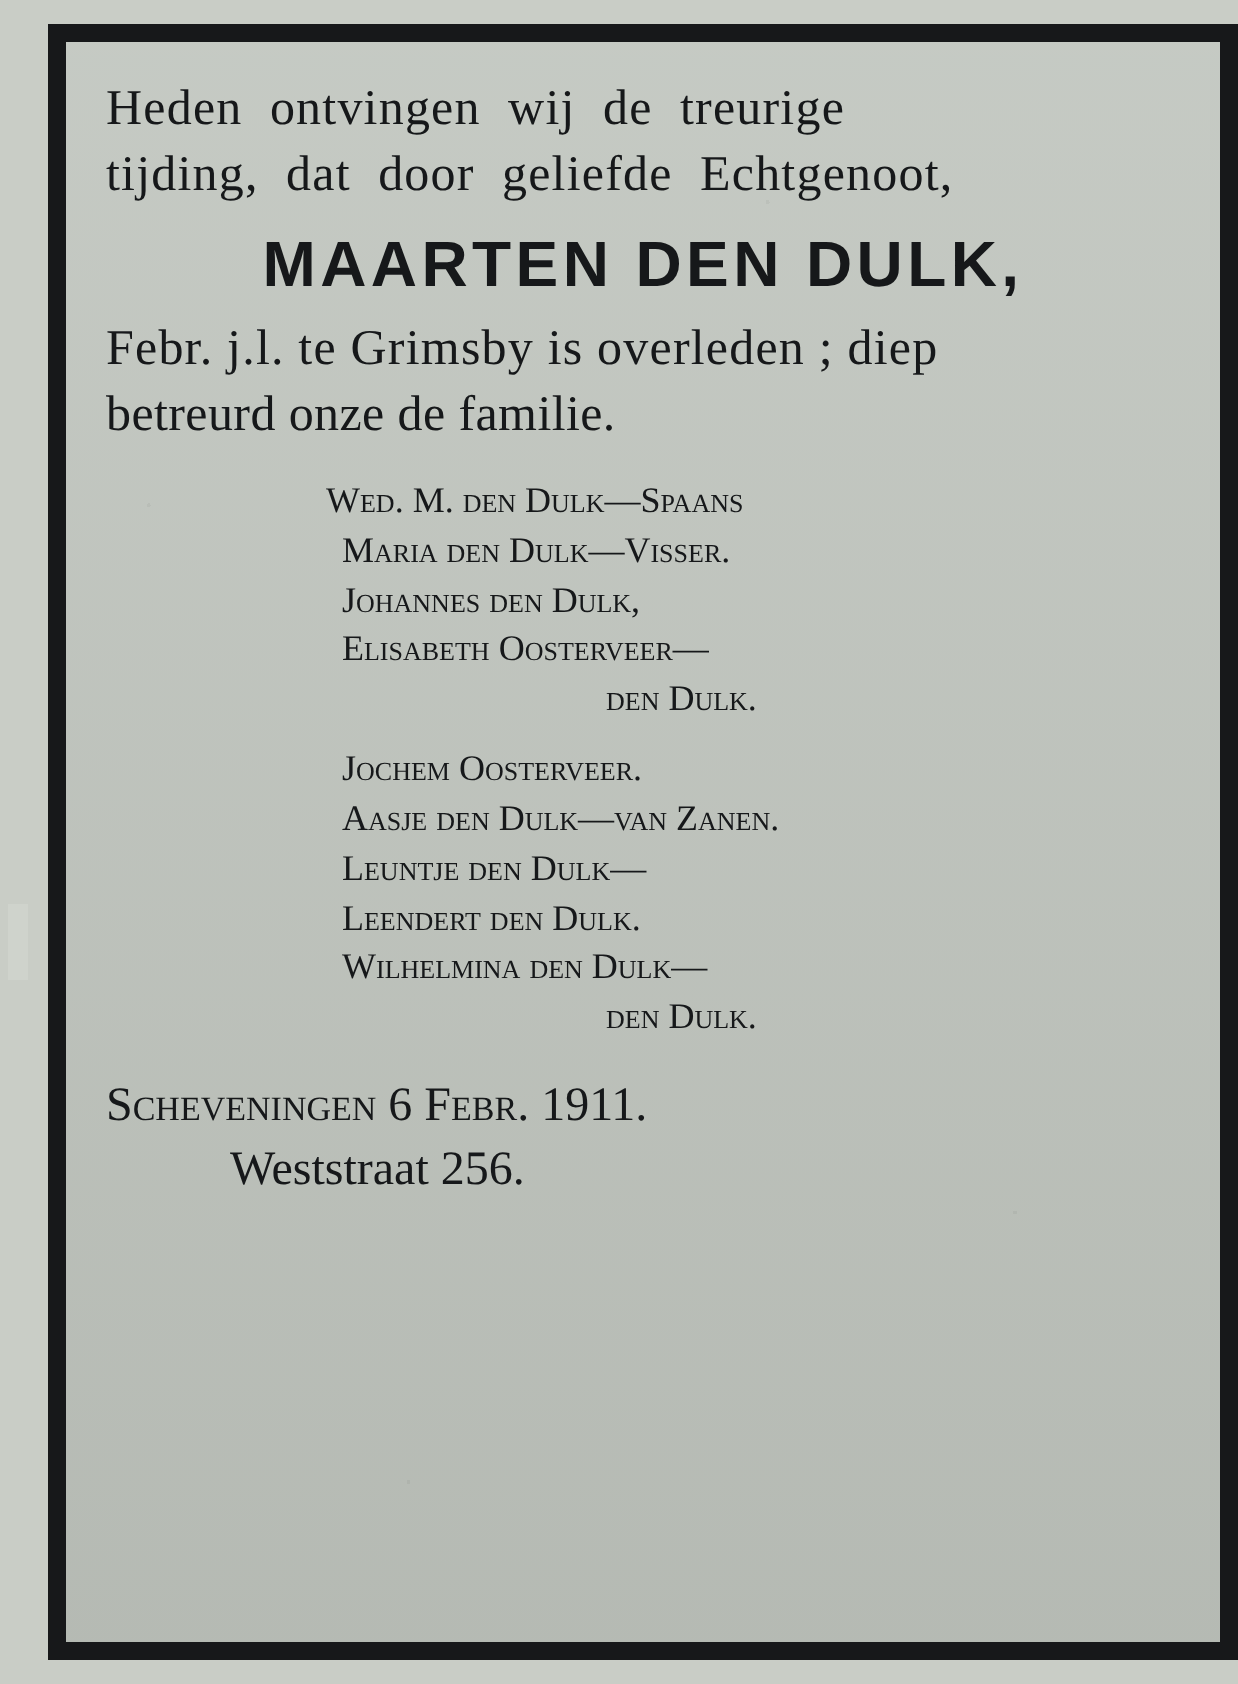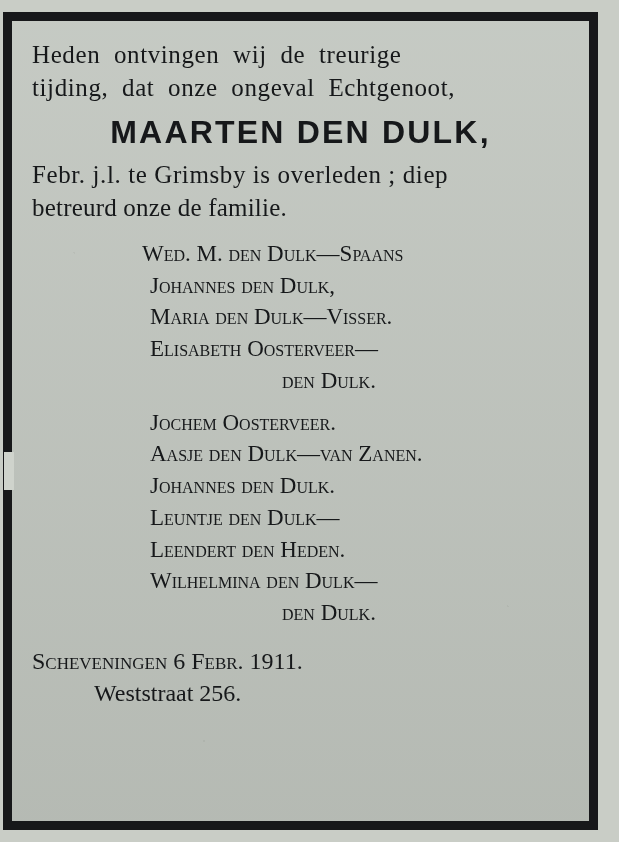--- a/index.html
+++ b/index.html
@@ -18,21 +18,21 @@
   #scan {
     position: relative;
     width: 619px;
     height: 842px;
     background: #c9cdc6;
   }
 
   
   #notice-frame {
     position: absolute;
-    left: 3px;
+    left: 24px;
     top: 12px;
     width: 595px;
     height: 818px;
     background: #b9bfb8;
     border: 9px solid #17181a;
     box-sizing: border-box;
   }
 
   
   #notice-body {
@@ -70,21 +70,21 @@
     text-align: center;
     font-weight: bold;
     font-size: 32px;
     letter-spacing: 2.2px;
     margin: 10px 0 8px 0;
     font-family: "Liberation Sans", sans-serif;
   }
 
   .signers {
     margin: 14px 0 0 0;
-    font-size: 23px;
+    font-size: 18px;
     line-height: 1.38;
   }
   .signer {
     white-space: pre;
     display: block;
   }
   .signer.indent1 { padding-left: 110px; }
   .signer.indent2 { padding-left: 118px; }
   .signer.right-tail { padding-left: 240px; }
   .signer.right-tail2 { padding-left: 250px; }
@@ -138,42 +138,41 @@
 </head>
 <body>
 
 <div id="scan">
 
   <div id="notice-frame">
     <div id="notice-body">
 
       <div class="para">
         <span class="l spread">Heden  ontvingen  wij  de  treurige</span>
-        <span class="l spread">tijding,  dat  onze  ongeval  Echtgenoot,</span>
+        <span class="l spread">tijding,  dat  door  geliefde  Echtgenoot,</span>
       </div>
 
       <div class="deceased-name">MAARTEN DEN DULK,</div>
 
       <div class="para">
         <span class="l spread">Febr. j.l. te Grimsby is overleden ; diep</span>
         <span class="l">betreurd onze de familie.</span>
       </div>
 
       <div class="signers sc">
         <span class="signer indent1">Wed. M. den Dulk—Spaans</span>
+        <span class="signer indent2">Maria den Dulk—Visser.</span>
         <span class="signer indent2">Johannes den Dulk,</span>
-        <span class="signer indent2">Maria den Dulk—Visser.</span>
         <span class="signer indent2">Elisabeth Oosterveer—</span>
         <span class="signer right-tail2">den Dulk.</span>
         <div class="gap"></div>
         <span class="signer indent2">Jochem Oosterveer.</span>
         <span class="signer indent2">Aasje den Dulk—van Zanen.</span>
-        <span class="signer indent2">Johannes den Dulk.</span>
         <span class="signer indent2">Leuntje den Dulk—</span>
-        <span class="signer indent2">Leendert den Heden.</span>
+        <span class="signer indent2">Leendert den Dulk.</span>
         <span class="signer indent2">Wilhelmina den Dulk—</span>
         <span class="signer right-tail2">den Dulk.</span>
       </div>
 
       <div class="footer">
         <span class="line1">Scheveningen 6 Febr. 1911.</span>
         <span class="line2">Weststraat 256.</span>
       </div>
 
     </div>

